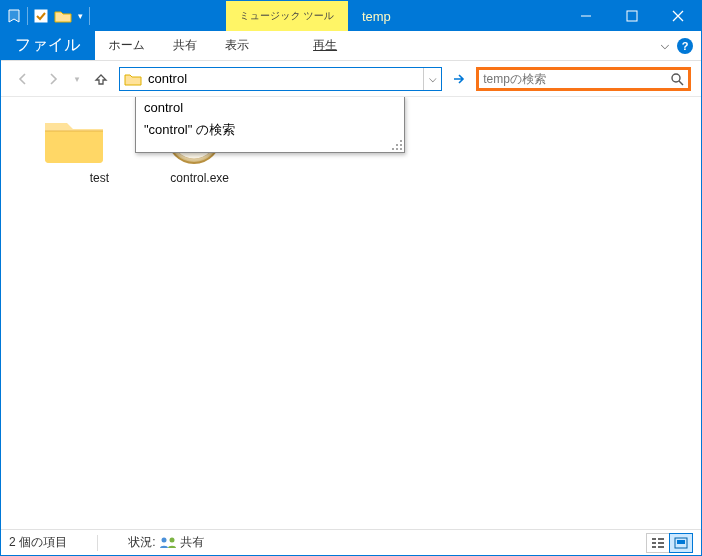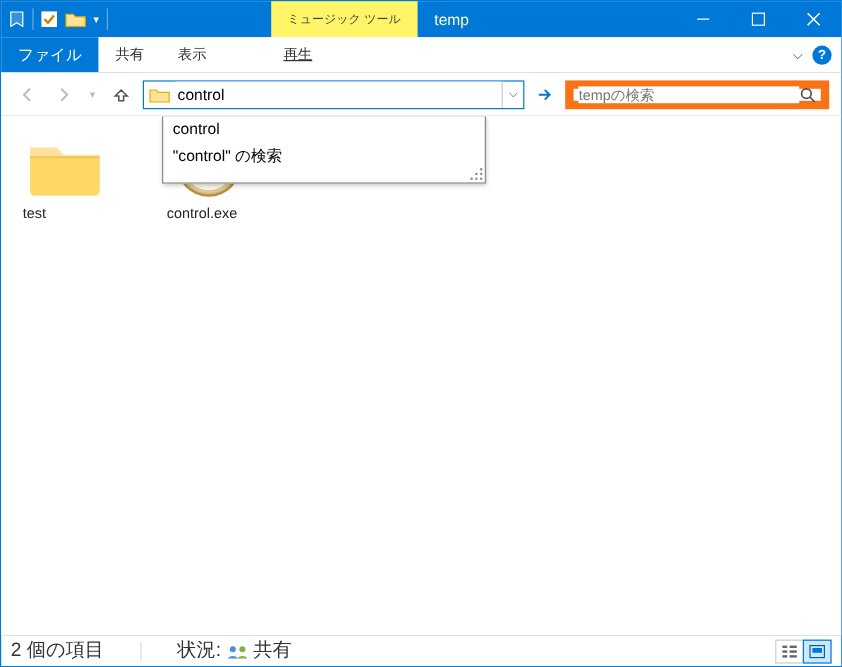--- a/index.html
+++ b/index.html
@@ -10,53 +10,53 @@
   .titlebar { height:30px; background:#0078d7; display:flex; align-items:stretch; color:#fff; }
   .qat { display:flex; align-items:center; gap:6px; padding:0 6px; }
   .qat .sep { width:1px; height:18px; background:rgba(255,255,255,0.4); }
   .context-tab { background:#fff566; color:#444; font-size:10px; padding:0 14px; display:flex; align-items:center; margin-left:130px; height:100%; }
   .title-text { font-size:13px; color:#fef9c3; display:flex; align-items:center; padding:0 14px; }
   .spacer { flex:1; }
   .winbtn { width:46px; display:flex; align-items:center; justify-content:center; color:#fff; }
 
   
   .ribbonbar { height:30px; background:#fff; border-bottom:1px solid #e1e1e1; display:flex; align-items:stretch; }
-  .filetab { background:#0078d7; color:#fff; font-size:13px; padding:0 14px; display:flex; align-items:center; }
+  .filetab { background:#0078d7; color:#fff; font-size:16px; padding:0 14px; display:flex; align-items:center; }
   .rtab { font-size:12px; color:#333; padding:0 14px; display:flex; align-items:center; }
   .rtab.context { color:#333; margin-left:36px;text-decoration:underline; }
   .ribbon-right { margin-left:auto; display:flex; align-items:center; padding:0 8px; gap:8px; }
   .help { width:16px; height:16px; border-radius:50%; background:#0078d7; color:#fff; font-size:11px; font-weight:bold; display:flex; align-items:center; justify-content:center; }
 
   
   .navrow { height:36px; display:flex; align-items:center; gap:6px; padding:0 10px; background:#fff; border-bottom:1px solid #e8e8e8; }
   .navbtn { width:24px; height:24px; display:flex; align-items:center; justify-content:center; color:#666; }
   .navbtn.disabled { color:#bbb; }
   .addr-wrap { flex:1.6; height:24px; border:1px solid #0078d7; display:flex; align-items:center; background:#fff; position:relative; }
   .folder-mini { width:18px; height:14px; margin:0 4px; }
   .addr-input { flex:1; border:none; outline:none; font-size:13px; height:100%; padding:0 2px; }
   .addr-drop { width:18px; display:flex; align-items:center; justify-content:center; border-left:1px solid #ccc; height:100%; color:#555; font-size:10px; }
   .refresh { width:22px; height:24px; display:flex; align-items:center; justify-content:center; color:#0078d7; font-size:14px; }
-  .search-wrap { flex:1; height:24px; border:7px solid #f97316; display:flex; align-items:center; padding:0 4px; }
+  .search-wrap { flex:1; height:24px; border:3px solid #f97316; display:flex; align-items:center; padding:0 4px; }
   .search-input { flex:1; border:none; outline:none; font-size:12px; color:#777; }
   .search-icon { color:#555; }
 
   
   .content { flex:1; background:#fff; position:relative; padding:12px 18px; overflow:hidden; }
   .items { display:flex; gap:30px; }
-  .fitem { width:90px; display:flex; flex-direction:column; align-items:flex-start; gap:6px; }
+  .fitem { width:90px; display:flex; flex-direction:column; align-items:flex-end; gap:6px; }
   .fitem .label { font-size:12px; color:#222; text-align:center; }
 
   
   .suggest { position:absolute; left:134px; top:-1px; width:270px; background:#fff; border:1px solid #888; box-shadow:1px 2px 4px rgba(0,0,0,0.25); z-index:10; }
   .suggest-item { font-size:13px; padding:3px 8px; }
   .suggest-resize { height:10px; display:flex; justify-content:flex-end; align-items:flex-end; }
   .grip { width:12px; height:12px; margin:0 1px 1px 0; }
 
   
-  .statusbar { height:26px; border-top:1px solid #e1e1e1; display:flex; align-items:center; font-size:16px; color:#333; padding:0 8px; gap:30px; }
+  .statusbar { height:26px; border-top:1px solid #e1e1e1; display:flex; align-items:center; font-size:12px; color:#333; padding:0 8px; gap:30px; }
   .status-sep { width:1px; height:16px; background:#ddd; }
   .viewbtns { margin-left:auto; display:flex; }
   .viewbtn { width:24px; height:20px; border:1px solid #ccc; display:flex; align-items:center; justify-content:center; margin-left:-1px; }
   .viewbtn.active { border:1px solid #0078d7; background:#cce8ff; }
 
   
 </style>
 </head>
 <body>
 
@@ -93,20 +93,21 @@
       </div>
     <div class="winbtn">
         <svg width="12" height="12">
           <path d="M1 1l10 10M11 1L1 11" stroke="#fff" stroke-width="1.3"></path>
         </svg>
       </div>
   </div>
 
   <div class="ribbonbar">
     <div class="filetab">ファイル</div>
+    <div class="rtab">ホーム</div>
     <div class="rtab">共有</div>
     <div class="rtab">表示</div>
     <div class="rtab context">再生</div>
     <div class="ribbon-right">
       <span style="font-size:11px;color:#555;">⌵</span>
       <div class="help">?</div>
     </div>
   </div>
 
   <div class="navrow">

